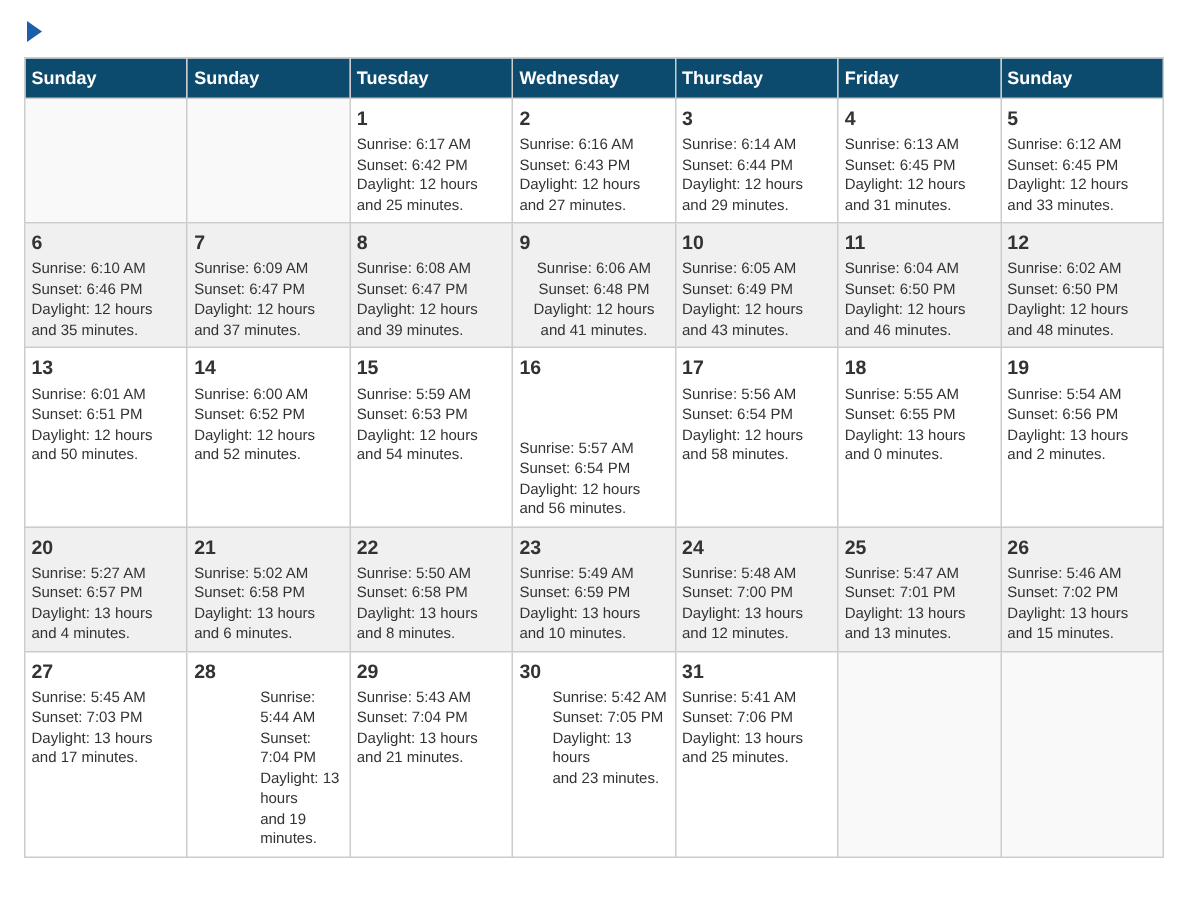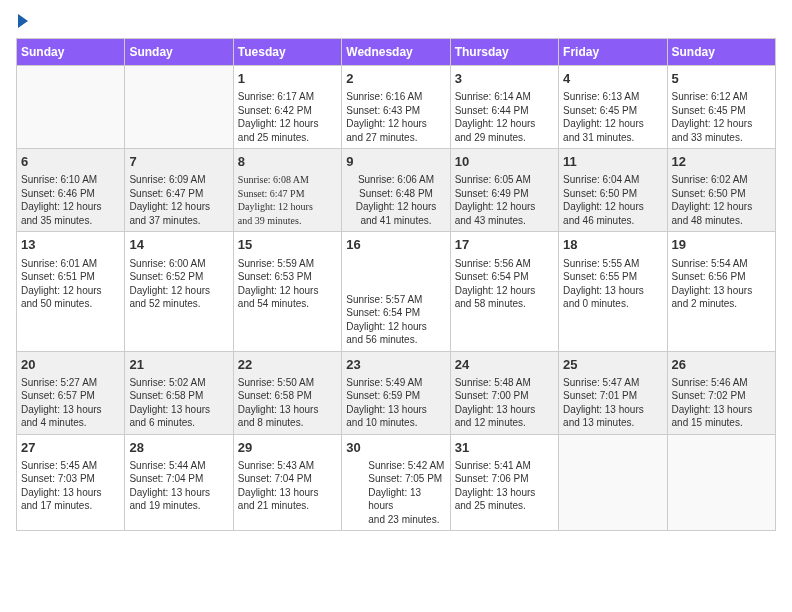--- a/index.html
+++ b/index.html
@@ -56,21 +56,21 @@
       font-size: 15px;
       color: #333;
       margin-top: 2px;
     }
     .calendar {
       width: 100%;
       border-collapse: collapse;
       font-size: 11px;
     }
     .calendar th {
-      background-color: #8b5cf6;
+      background-color: #0c4a6e;
       color: white;
       padding: 6px 4px;
       text-align: left;
       font-weight: bold;
       font-size: 12px;
       border: 1px solid #ccc;
     }
     .calendar td {
       border: 1px solid #ccc;
       vertical-align: top;
@@ -180,21 +180,21 @@
         </td>
         <td>
           <span class="day-number">7</span>
           <div class="day-info" style="white-space: pre-line;">Sunrise: 6:09 AM
 Sunset: 6:47 PM
 Daylight: 12 hours
 and 37 minutes.</div>
         </td>
         <td>
           <span class="day-number">8</span>
-          <div class="day-info" style="white-space: pre-line; font-family: Liberation Serif, serif;">Sunrise: 6:08 AM
+          <div class="day-info" style="white-space: pre-line;">Sunrise: 6:08 AM
 Sunset: 6:47 PM
 Daylight: 12 hours
 and 39 minutes.</div>
         </td>
         <td>
           <span class="day-number">9</span>
           <div class="day-info" style="white-space: pre-line; text-align: center;">Sunrise: 6:06 AM
 Sunset: 6:48 PM
 Daylight: 12 hours
 and 41 minutes.</div>
@@ -326,21 +326,21 @@
       <tr class="row-white">
         <td>
           <span class="day-number">27</span>
           <div class="day-info" style="white-space: pre-line;">Sunrise: 5:45 AM
 Sunset: 7:03 PM
 Daylight: 13 hours
 and 17 minutes.</div>
         </td>
         <td>
           <span class="day-number">28</span>
-          <div class="day-info" style="white-space: pre-line;">Sunrise: 5:44 AM
+          <div class="day-info" style="white-space: pre-line; margin-left: 44px;">Sunrise: 5:44 AM
 Sunset: 7:04 PM
 Daylight: 13 hours
 and 19 minutes.</div>
         </td>
         <td>
           <span class="day-number">29</span>
           <div class="day-info" style="white-space: pre-line;">Sunrise: 5:43 AM
 Sunset: 7:04 PM
 Daylight: 13 hours
 and 21 minutes.</div>

